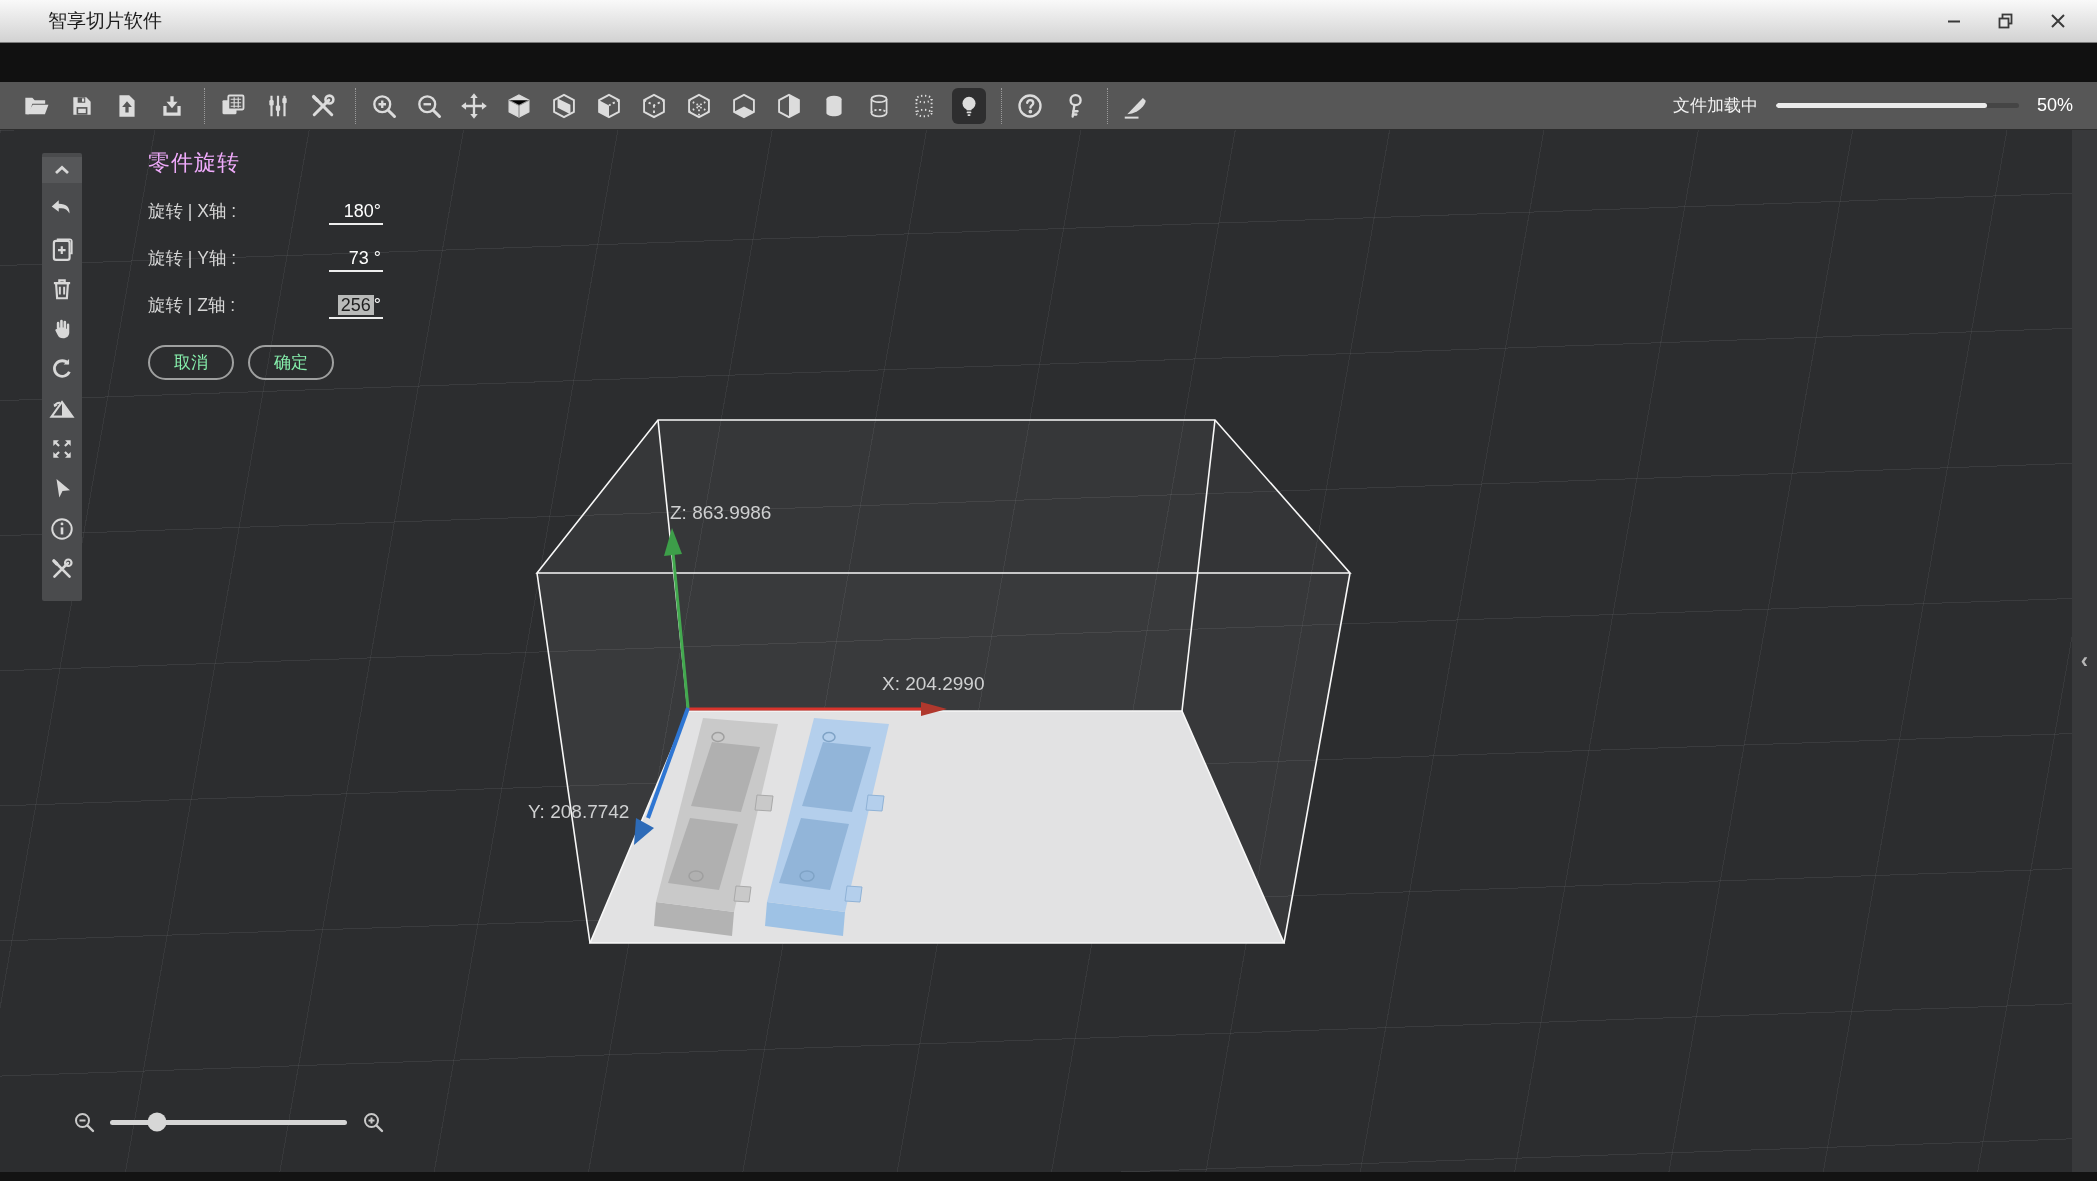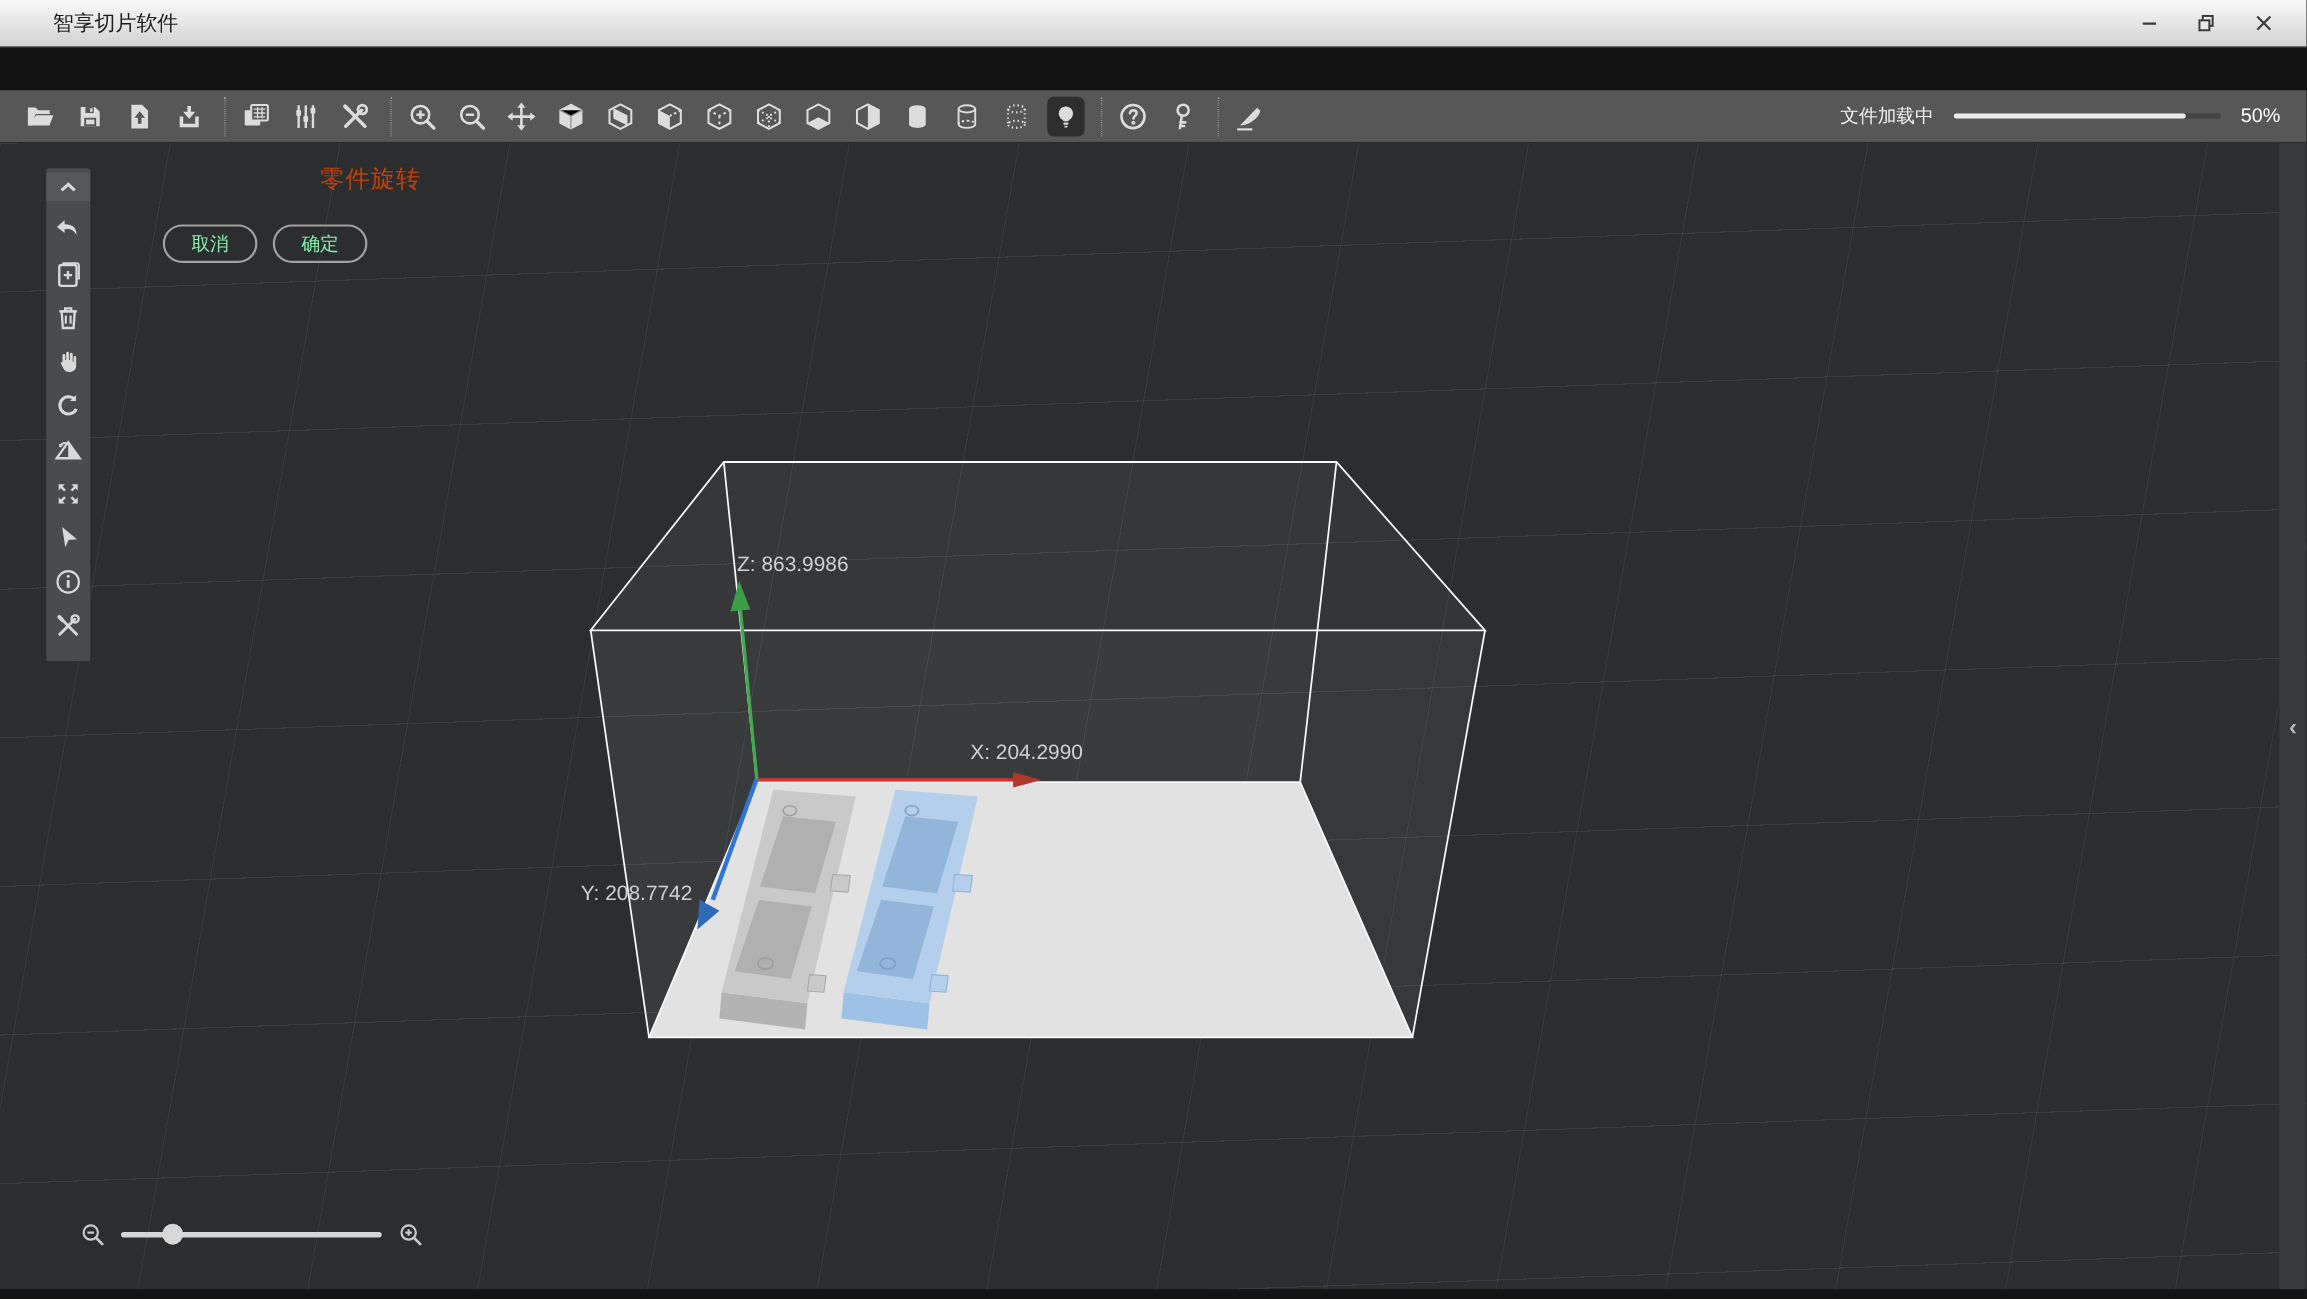--- a/index.html
+++ b/index.html
@@ -40,21 +40,21 @@
       repeating-linear-gradient(100deg, rgba(130,132,136,.13) 0 1px, transparent 1px 152px);}
   #scene{position:absolute;top:130px;left:0;}
   
   #sidebar{position:absolute;left:42px;top:153px;width:40px;background:#4a4b4d;border-radius:2px;
     display:flex;flex-direction:column;align-items:center;padding:4px 0 12px;}
   .sb-btn{width:40px;height:40px;display:flex;align-items:center;justify-content:center;color:#d8d8d8;
     background:transparent;border:none;padding:0;}
   .sb-btn:first-child{background:#565759;height:26px;margin-bottom:6px;}
   
   #rotate-panel{position:absolute;left:148px;top:148px;width:235px;color:#d9d9d9;}
-  #rotate-panel .ttl{font-size:22px;color:#c2410c;letter-spacing:1px;text-align:right;}
+  #rotate-panel .ttl{font-size:22px;color:#f0abfc;letter-spacing:1px;}
   .rp-row{display:flex;align-items:baseline;margin-top:21px;font-size:17.5px;}
   .rp-row .lab{white-space:pre;color:#d6d6d6;}
   .rp-row .fld{margin-left:auto;border-bottom:2px solid #ededed;min-width:50px;text-align:right;
      padding:0 2px 1px;font-size:18px;color:#fff;}
   .rp-row .val.sel{background:#b9bab9;color:#1e1e1e;padding:0 3px;}
   #rp-buttons{display:flex;gap:14px;margin-top:26px;}
   .rp-btn{width:86px;height:35px;border:2px solid #9fa0a0;border-radius:18px;background:transparent;
      color:#86efac;font-size:17px;font-family:inherit;display:flex;align-items:center;justify-content:center;}
   
   #zoomctl{position:absolute;left:72px;top:1110px;display:flex;align-items:center;gap:14px;color:#c9c9c9;}
@@ -479,20 +479,34 @@
             <path d="M5 19L17.5 6.5M6.5 6.5L19 19" stroke="currentColor" stroke-width="2.4" stroke-linecap="round"></path>
             <circle cx="17.8" cy="6.2" r="3" fill="none" stroke="currentColor" stroke-width="2"></circle>
             <path d="M4.5 4.5l2.6 2.6" stroke="currentColor" stroke-width="3.2" stroke-linecap="round"></path>
           </svg>
         </span>
       </button>
     </div>
 
   <div id="rotate-panel">
     <div class="ttl">零件旋转</div>
+    <div id="rp-rows">
+        <div class="rp-row">
+          <span class="lab">旋转 | X轴 :</span>
+          <span class="fld"><span class="val">180</span><span>°</span></span>
+        </div>
+        <div class="rp-row">
+          <span class="lab">旋转 | Y轴 :</span>
+          <span class="fld"><span class="val">73</span><span> °</span></span>
+        </div>
+        <div class="rp-row">
+          <span class="lab">旋转 | Z轴 :</span>
+          <span class="fld"><span class="val sel">256</span><span>°</span></span>
+        </div>
+      </div>
     <div id="rp-buttons">
       <button class="rp-btn">取消</button>
       <button class="rp-btn">确定</button>
     </div>
   </div>
 
   <div id="zoomctl">
     <span class="icon">
       <svg width="24" height="24" viewBox="0 0 24 24" fill="none" stroke="currentColor" stroke-width="2">
         <circle cx="10.5" cy="10.5" r="6.5"></circle>

